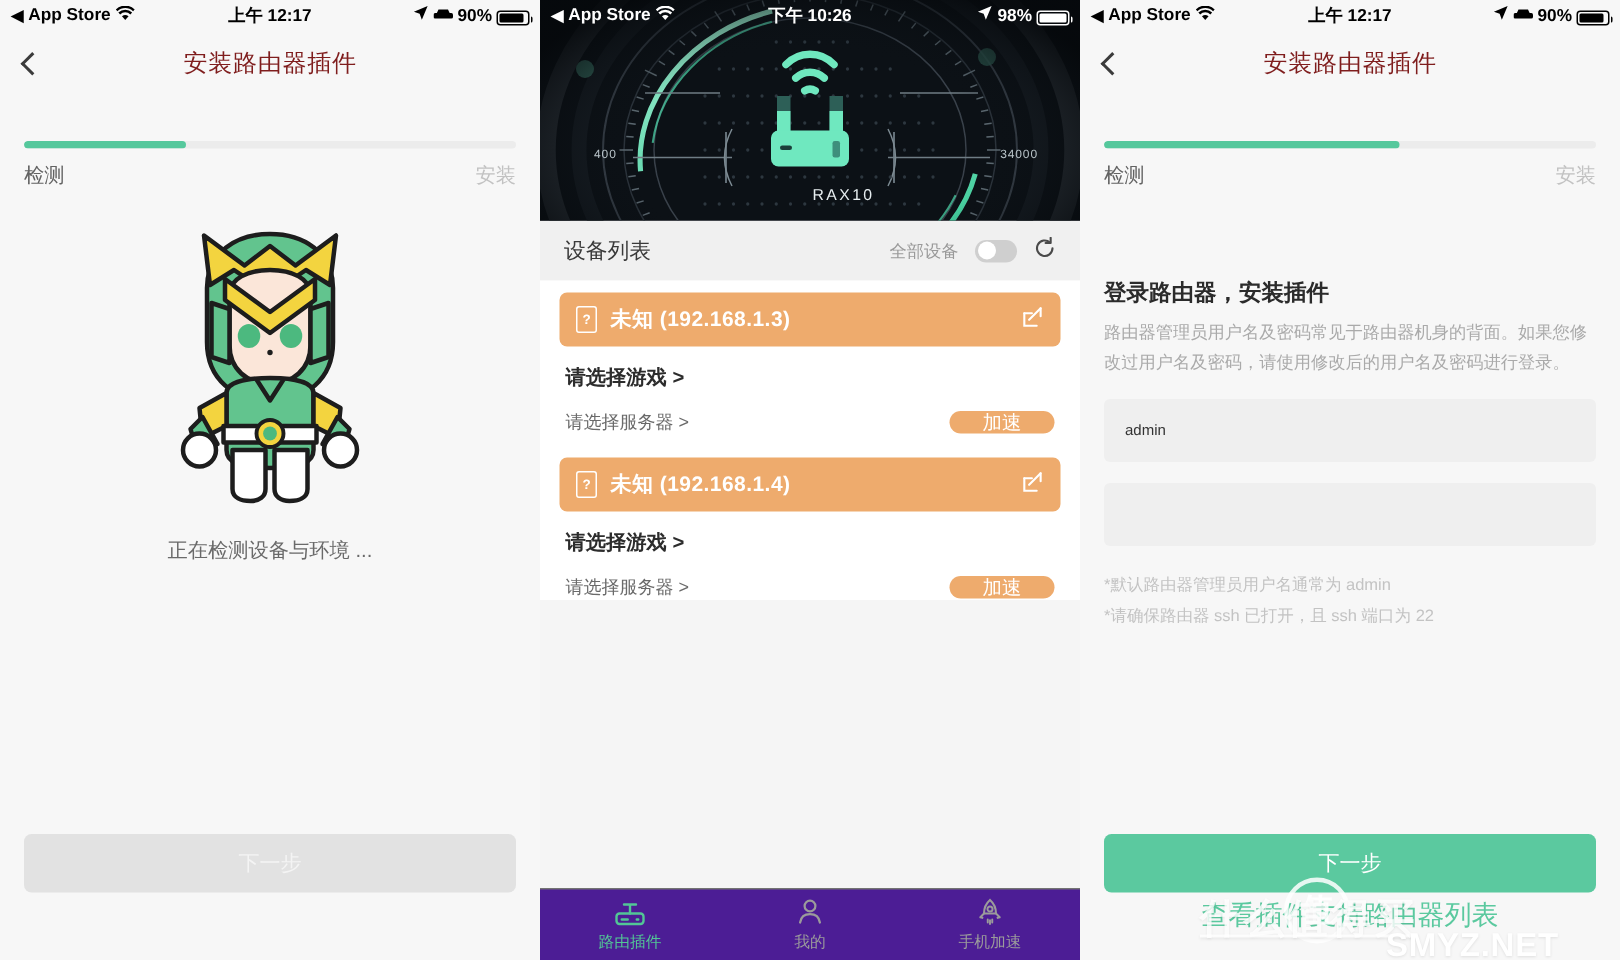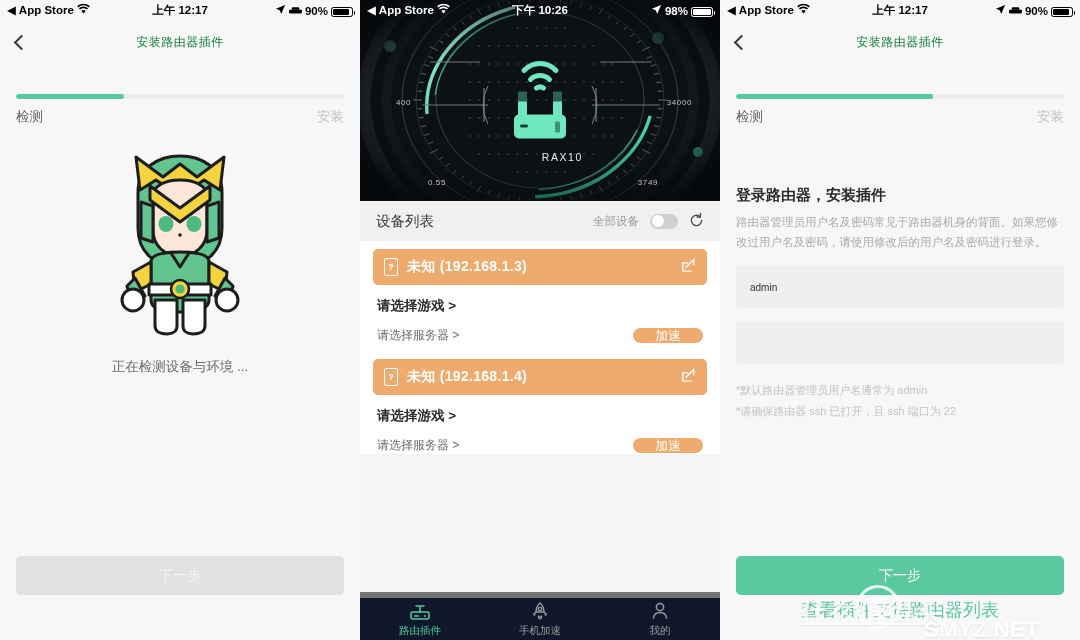--- a/index.html
+++ b/index.html
@@ -36,21 +36,21 @@
   }
   .battery i { display: block; height: 100%; background: currentColor; border-radius: 1px; }
   .wifi-glyph { font-size: 12px; line-height: 1; }
 
   
   .panel-light { background: #f7f7f7; }
   .navbar {
     height: 44px; position: relative; display: flex; align-items: center;
     justify-content: center; background: #f7f7f7;
   }
-  .nav-title { font-size: 12px; color: #15803d; letter-spacing: .5px; }
+  .nav-title { font-size: 16px; color: #7f1d1d; letter-spacing: .5px; }
   .nav-back {
     position: absolute; left: 16px; top: 0; bottom: 0;
     display: flex; align-items: center; width: 30px;
   }
   .chev {
     width: 11px; height: 11px; border-left: 2px solid #3b3b3b;
     border-bottom: 2px solid #3b3b3b; transform: rotate(45deg);
   }
   .progress-wrap { padding: 30px 16px 0 16px; }
   .track { height: 5px; background: #ececec; border-radius: 3px; overflow: hidden; }
@@ -73,21 +73,21 @@
     position: absolute; left: 16px; right: 16px; bottom: 45px;
     height: 39px; border-radius: 5px; display: flex; align-items: center;
     justify-content: center; font-size: 14px;
   }
   .btn-disabled { background: #e2e2e2; color: #f4f4f4; }
   .btn-active { background: #5bc99f; color: #ffffff; }
 
   
   .panel-dark { background: #f5f5f5; }
   .radar {
-    position: relative; height: 201px; background: #0c1116; overflow: hidden;
+    position: relative; height: 147px; background: #0c1116; overflow: hidden;
   }
   .router-ico {
     position: absolute; left: 50%; top: 50%; transform: translate(-50%,-50%);
     text-align: right;
   }
   .router-label {
     color: #e7eef0; font-size: 10.5px; letter-spacing: 1.6px; margin-top: 3px;
   }
   .radar-num {
     position: absolute; color: #b9c4c9; font-size: 8px; letter-spacing: .6px;
@@ -132,21 +132,21 @@
   }
   .dev-srv { font-size: 12px; color: #6a6a6a; }
   .btn-boost {
     margin-left: auto; background: #eeab6d; color: #fff; border-radius: 16px;
     width: 70px; height: 15px; display: flex; align-items: center;
     justify-content: center; font-size: 13px;
   }
 
   .tabbar {
     position: absolute; left: 0; right: 0; bottom: 0; height: 48px;
-    background: #0f172a; border-top: 6px solid #737373; display: flex;
+    background: #4c1d95; border-top: 1px solid #737373; display: flex;
   }
   .tab {
     flex: 1; display: flex; flex-direction: column; align-items: center;
     justify-content: center; gap: 3px; color: #9b9b9b; font-size: 10.5px;
   }
   .tab.active { color: #52c696; }
   .tab-ico { height: 20px; display: flex; align-items: flex-end; }
 
   
   .sec-title { font-size: 15px; font-weight: bold; color: #2b2b2b; }
@@ -613,36 +613,36 @@
               <rect x="2" y="10" width="18" height="7" rx="2" fill="none" stroke="#52c696" stroke-width="1.6"></rect>
               <path d="M11 10V4M7 4h8" stroke="#52c696" stroke-width="1.6" fill="none" stroke-linecap="round"></path>
               <path d="M5.5 14h4M15.5 14h1" stroke="#52c696" stroke-width="1.6" stroke-linecap="round"></path>
             </svg>
         </span>
         <span>路由插件</span>
       </div>
       <div class="tab">
         <span class="tab-ico">
           <svg width="20" height="20" viewBox="0 0 20 20">
+              <circle cx="10" cy="6" r="3.6" fill="none" stroke="#9b9b9b" stroke-width="1.5"></circle>
+              <path d="M3.4 17c.6-4 3.4-5.6 6.6-5.6S16 13 16.6 17" fill="none" stroke="#9b9b9b" stroke-width="1.5" stroke-linecap="round"></path>
+            </svg>
+        </span>
+        <span>我的</span>
+      </div>
+      <div class="tab">
+        <span class="tab-ico">
+          <svg width="20" height="20" viewBox="0 0 20 20">
               <path d="M10 2c3 2.6 4 6 4 9H6c0-3 1-6.4 4-9z" fill="none" stroke="#9b9b9b" stroke-width="1.4"></path>
               <circle cx="10" cy="8" r="1.7" fill="none" stroke="#9b9b9b" stroke-width="1.3"></circle>
               <path d="M6 11 3.5 13.5 5.5 14M14 11l2.5 2.5-2 .5" fill="none" stroke="#9b9b9b" stroke-width="1.3" stroke-linejoin="round"></path>
               <path d="M8.5 15v2M10 15.5v2.5M11.5 15v2" stroke="#9b9b9b" stroke-width="1.3" stroke-linecap="round"></path>
             </svg>
         </span>
         <span>手机加速</span>
-      </div>
-      <div class="tab">
-        <span class="tab-ico">
-          <svg width="20" height="20" viewBox="0 0 20 20">
-              <circle cx="10" cy="6" r="3.6" fill="none" stroke="#9b9b9b" stroke-width="1.5"></circle>
-              <path d="M3.4 17c.6-4 3.4-5.6 6.6-5.6S16 13 16.6 17" fill="none" stroke="#9b9b9b" stroke-width="1.5" stroke-linecap="round"></path>
-            </svg>
-        </span>
-        <span>我的</span>
       </div>
     </div>
 
     <div class="statusbar" style="position:absolute;left:0;right:0;top:0;">
       <div class="sb-left">
         <span>◀</span>
         <span>App Store</span>
         <span class="wifi-glyph">
           <svg width="13" height="10" viewBox="0 0 13 10">
               <path d="M6.5 9.4 4.3 6.9a3.4 3.4 0 0 1 4.4 0z" fill="#fff"></path>

